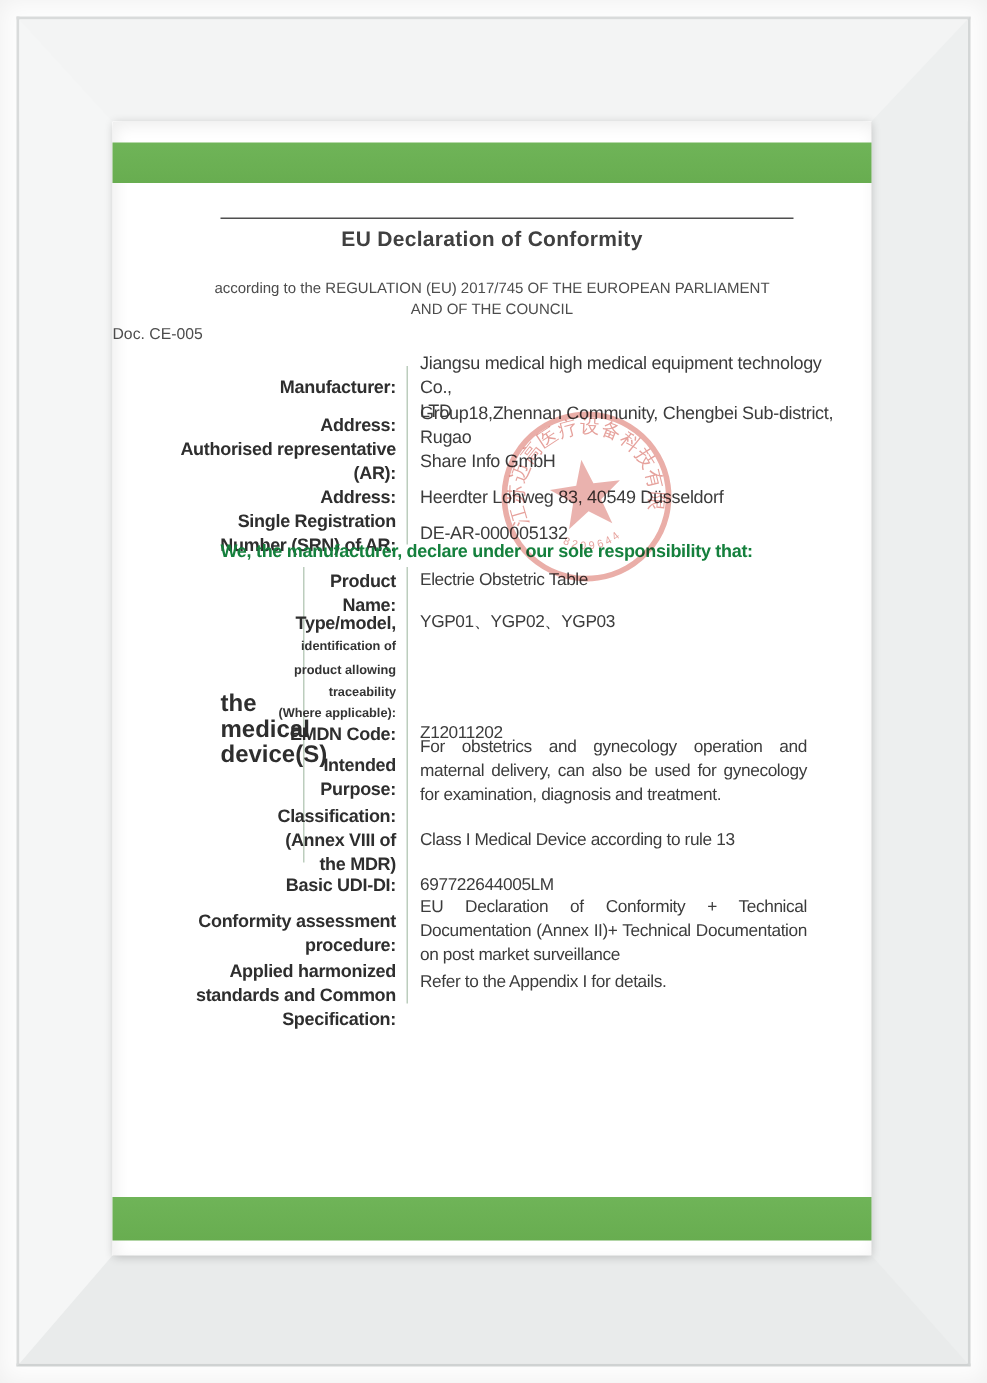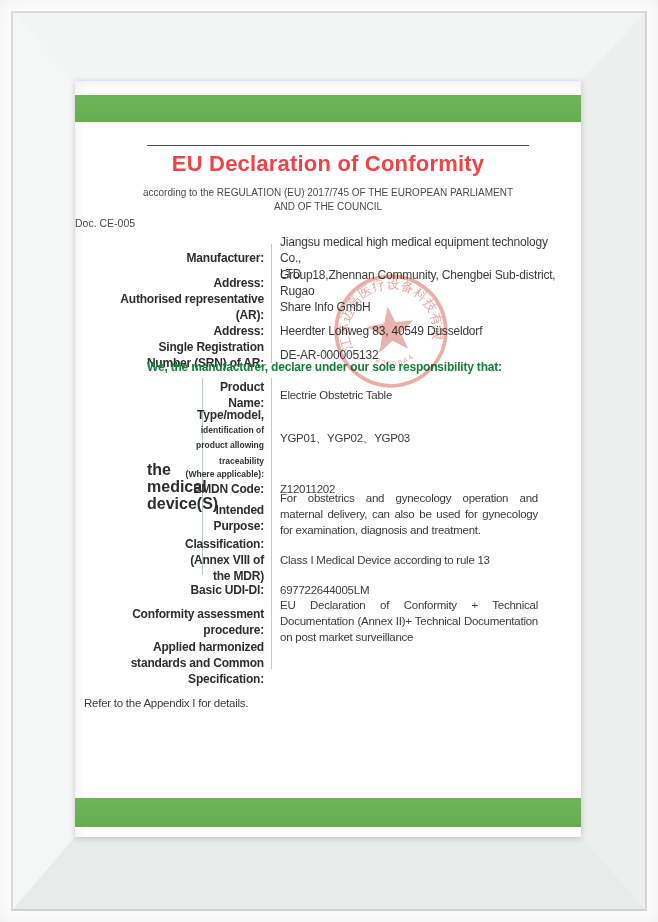--- a/index.html
+++ b/index.html
@@ -11,55 +11,55 @@
          border-width:68px 64px 72px 62px;
          border-color:#f3f4f4 #edefef #e9ebeb #f5f6f6;}
   
   .page{position:absolute;left:75px;top:81px;width:506px;height:756px;background:#ffffff;
         box-shadow:0 1px 6px rgba(0,0,0,0.20), inset 2px 3px 10px rgba(0,0,0,0.07);}
   .bar{position:absolute;left:0;width:100%;height:27px;background:linear-gradient(180deg,#6fb458,#68ad50);}
   .bar.top{top:14px;}
   .bar.bottom{top:717px;height:29px;}
   .hr{position:absolute;top:64px;left:72px;width:382px;height:1px;background:#4f4f4f;}
   .title{position:absolute;top:70px;left:0;width:100%;text-align:center;
-         font-size:22px;font-weight:bold;color:#ef4444;letter-spacing:0.2px;}
+         font-size:14px;font-weight:bold;color:#404040;letter-spacing:0.2px;}
   .subtitle{position:absolute;top:105px;left:0;width:100%;text-align:center;
             font-size:10px;line-height:14px;color:#4c4c4c;white-space:pre-line;}
   .docno{position:absolute;top:136px;left:0;width:100%;text-align:left;font-size:10.5px;color:#4c4c4c;}
   
   .row{position:absolute;left:0;width:100%;display:flex;align-items:center;
        font-size:12px;line-height:16px;color:#3c3c3c;letter-spacing:-0.2px;}
   .lbl{width:196px;padding-right:7px;box-sizing:border-box;text-align:right;
        font-weight:bold;color:#2e2e2e;white-space:pre-line;}
   .val{margin-left:9px;white-space:pre-line;max-width:288px;}
   .r1{top:160px;height:34px;} .r2{top:194px;height:16px;}
   .r3{top:210px;height:32px;} .r4{top:242px;height:16px;} .r5{top:258px;height:32px;}
   .vline-upper{position:absolute;left:196px;top:163px;height:119px;width:1px;background:#bccdbd;}
   .declare{position:absolute;top:279px;left:72px;font-size:12px;font-weight:bold;color:#15803d;letter-spacing:-0.2px;}
   
   .tbl{position:absolute;top:296px;left:0;width:100%;height:300px;font-size:12px;}
   .vline1{position:absolute;left:127px;top:1px;height:197px;width:1px;background:#bccdbd;}
   .vline2{position:absolute;left:196px;top:1px;height:291px;width:1px;background:#bccdbd;}
   .side-lbl{position:absolute;left:72px;top:84px;font-weight:bold;color:#2e2e2e;
             line-height:17px;white-space:pre-line;font-size:16px;}
-  .t-row{position:absolute;left:0;width:100%;display:flex;align-items:center;
+  .t-row{position:absolute;left:0;width:100%;display:flex;align-items:flex-start;
          font-size:12px;line-height:16px;color:#3c3c3c;letter-spacing:-0.2px;}
   .t-row .val{max-width:258px;font-size:11.5px;letter-spacing:-0.25px;}
   .just{text-align:justify;}
   .small-lbl{font-size:8.5px;font-weight:bold;letter-spacing:0;line-height:15.5px;color:#333;}
   .ta{top:2px;height:32px;}
   .tb{top:30px;height:62px;}
   .tb .lbl{display:flex;flex-direction:column;justify-content:flex-start;}
   .tb2{top:91px;height:13px;line-height:13px;}
   .tc{top:104px;height:16px;}
   .td{top:112px;height:50px;align-items:center;} .td .lbl{padding-top:8px;}
   .te{top:157px;height:50px;align-items:flex-start;} .te .lbl{padding-top:2px;} .te .val{padding-top:18px;}
   .tf{top:205px;height:16px;}
   .tg{top:220px;height:50px;align-items:flex-start;} .tg .lbl{padding-top:9px;}
-  .th{top:262px;height:50px;align-items:flex-start;flex-direction:column;} .th .val{padding-top:8px;}
+  .th{top:262px;height:50px;align-items:flex-start;} .th .val{padding-top:8px;}
   
   .seal{position:absolute;left:254px;top:188px;width:124px;height:124px;
         mix-blend-mode:multiply;transform:rotate(-8deg);opacity:0.9;}
 </style>
 </head>
 <body>
 
 <div class="canvas">
   <div class="frame-line"></div>
   <div class="bevel"></div>

